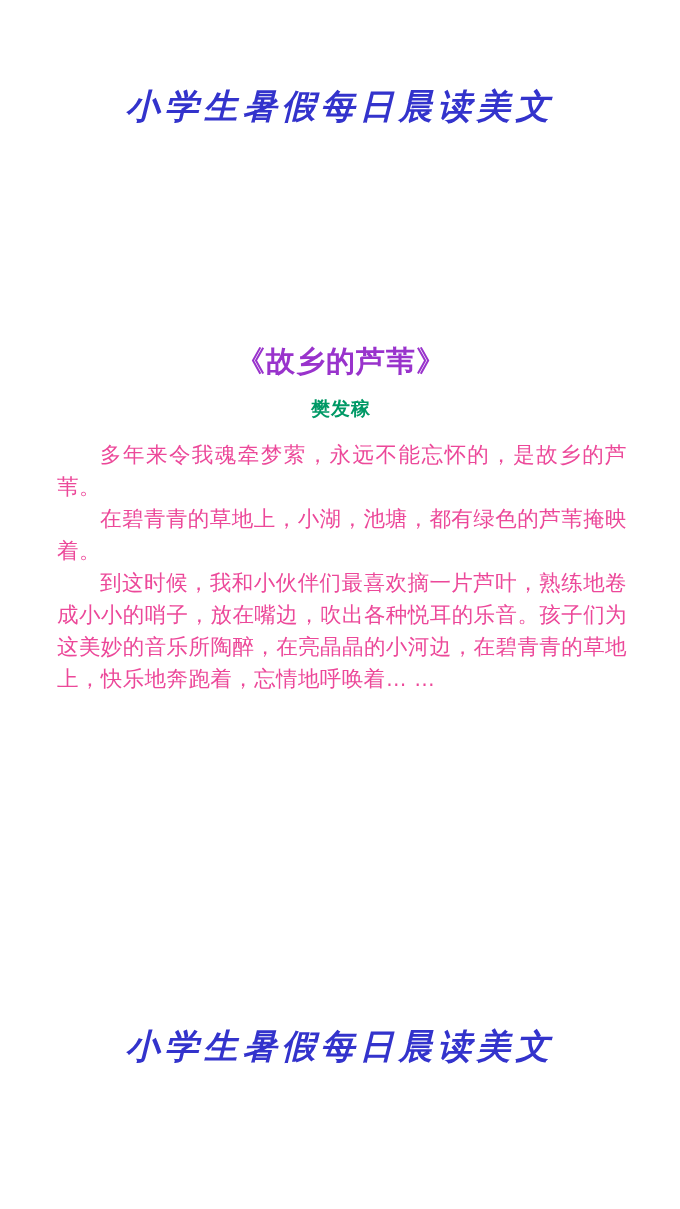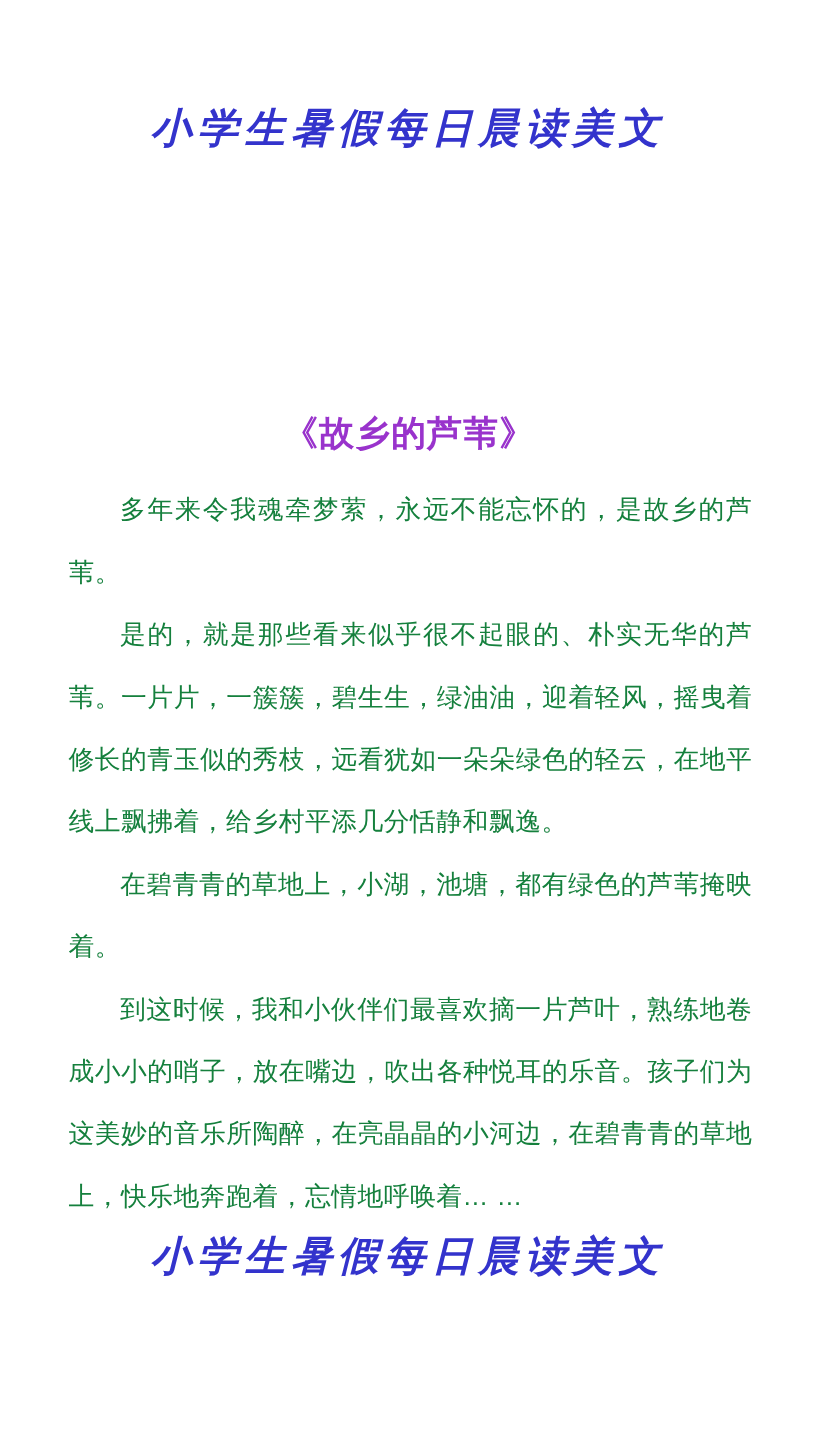--- a/index.html
+++ b/index.html
@@ -48,45 +48,45 @@
     margin: 14px 0 0 0;
     text-align: center;
     color: #009966;
     font-size: 19px;
     font-weight: bold;
     letter-spacing: 1px;
   }
   .article-body {
     margin-top: 17px;
     padding: 0 54px 0 56px;
-    color: #15803d;
+    color: #ec4899;
     font-size: 21.5px;
-    line-height: 52px;
+    line-height: 32px;
     text-align: justify;
     letter-spacing: 0.4px;
   }
   .article-body p {
     margin: 0;
     text-indent: 2em;
   }
 </style>
 </head>
 <body>
 
 <div class="page">
 
   <div class="banner banner-top">小学生暑假每日晨读美文</div>
 
   <div class="article">
     <h1 class="article-title">《故乡的芦苇》</h1>
 
+    <div class="article-author">樊发稼</div>
 
     <div class="article-body">
       <p>多年来令我魂牵梦萦，永远不能忘怀的，是故乡的芦苇。</p>
-      <p>是的，就是那些看来似乎很不起眼的、朴实无华的芦苇。一片片，一簇簇，碧生生，绿油油，迎着轻风，摇曳着修长的青玉似的秀枝，远看犹如一朵朵绿色的轻云，在地平线上飘拂着，给乡村平添几分恬静和飘逸。</p>
       <p>在碧青青的草地上，小湖，池塘，都有绿色的芦苇掩映着。</p>
       <p>到这时候，我和小伙伴们最喜欢摘一片芦叶，熟练地卷成小小的哨子，放在嘴边，吹出各种悦耳的乐音。孩子们为这美妙的音乐所陶醉，在亮晶晶的小河边，在碧青青的草地上，快乐地奔跑着，忘情地呼唤着… …</p>
     </div>
   </div>
 
   <div class="banner banner-bottom">小学生暑假每日晨读美文</div>
 
 </div>
 
 </body></html>

